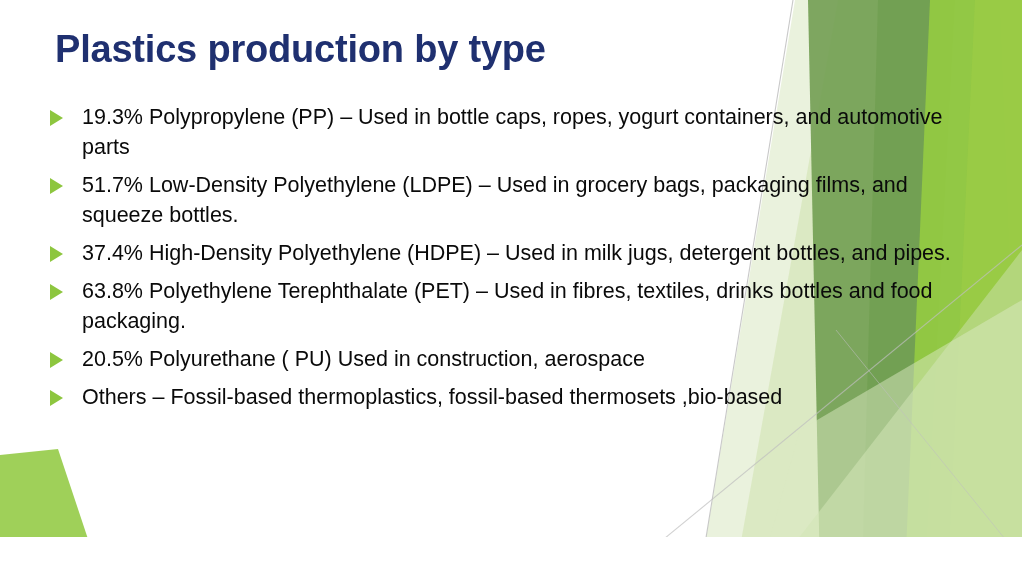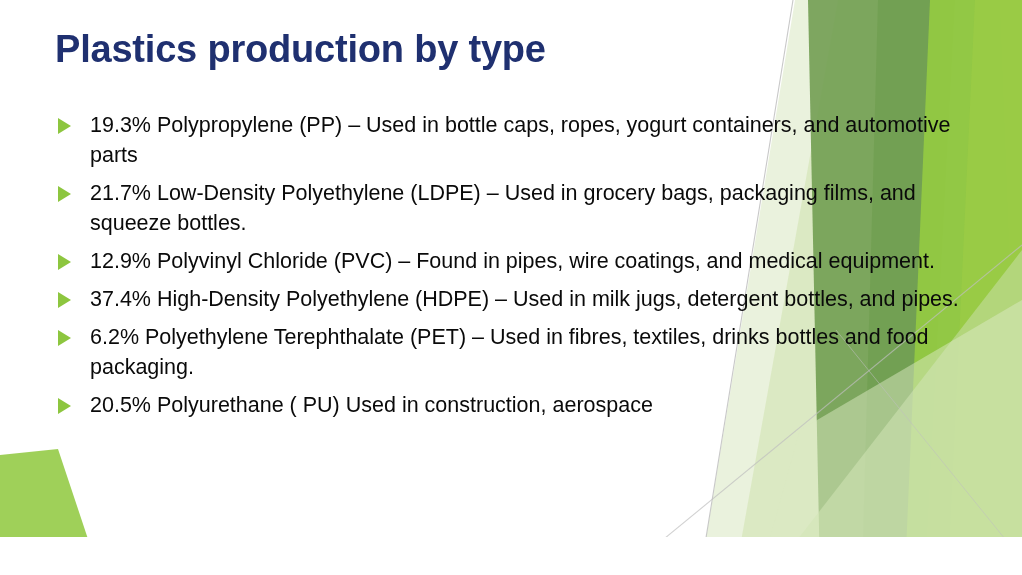--- a/index.html
+++ b/index.html
@@ -38,21 +38,21 @@
     color: #1F3070;
     letter-spacing: -0.2px;
     white-space: nowrap;
   }
   #bullet-list {
     position: absolute;
     left: 40px;
     top: 98px;
     width: 950px;
     list-style: none;
-    margin: 12px;
+    margin: 4px;
     padding: 0;
   }
   .bullet-item {
     position: relative;
     padding-left: 38px;
     margin-bottom: 8px;
     font-size: 21.5px;
     line-height: 30px;
     color: #0a0a0a;
   }
@@ -97,34 +97,34 @@
 
     <div id="slide-title">Plastics production by type</div>
 
     <ul id="bullet-list">
       <li class="bullet-item">
         <span class="bullet-marker"></span>
         <span class="bullet-text">19.3% Polypropylene (PP) – Used in bottle caps, ropes, yogurt containers, and automotive parts</span>
       </li>
       <li class="bullet-item">
         <span class="bullet-marker"></span>
-        <span class="bullet-text">21.7% Low-Density Polyethylene (LDPE) – Used in grocery bags, packaging films, and squeeze bottles.</span>
-      </li>
-      <li class="bullet-item">
-        <span class="bullet-marker"></span>
-        <span class="bullet-text">12.9% Polyvinyl Chloride (PVC) – Found in pipes, wire coatings, and medical equipment.</span>
+        <span class="bullet-text">51.7% Low-Density Polyethylene (LDPE) – Used in grocery bags, packaging films, and squeeze bottles.</span>
       </li>
       <li class="bullet-item">
         <span class="bullet-marker"></span>
         <span class="bullet-text">37.4% High-Density Polyethylene (HDPE) – Used in milk jugs, detergent bottles, and pipes.</span>
       </li>
       <li class="bullet-item">
         <span class="bullet-marker"></span>
-        <span class="bullet-text">6.2% Polyethylene Terephthalate (PET) – Used in fibres, textiles, drinks bottles and food packaging.</span>
+        <span class="bullet-text">63.8% Polyethylene Terephthalate (PET) – Used in fibres, textiles, drinks bottles and food packaging.</span>
       </li>
       <li class="bullet-item">
         <span class="bullet-marker"></span>
         <span class="bullet-text">20.5% Polyurethane ( PU) Used in construction, aerospace</span>
+      </li>
+      <li class="bullet-item">
+        <span class="bullet-marker"></span>
+        <span class="bullet-text">Others – Fossil-based thermoplastics, fossil-based thermosets ,bio-based</span>
       </li>
     </ul>
 
   </div>
 </div>
 
 </body></html>

